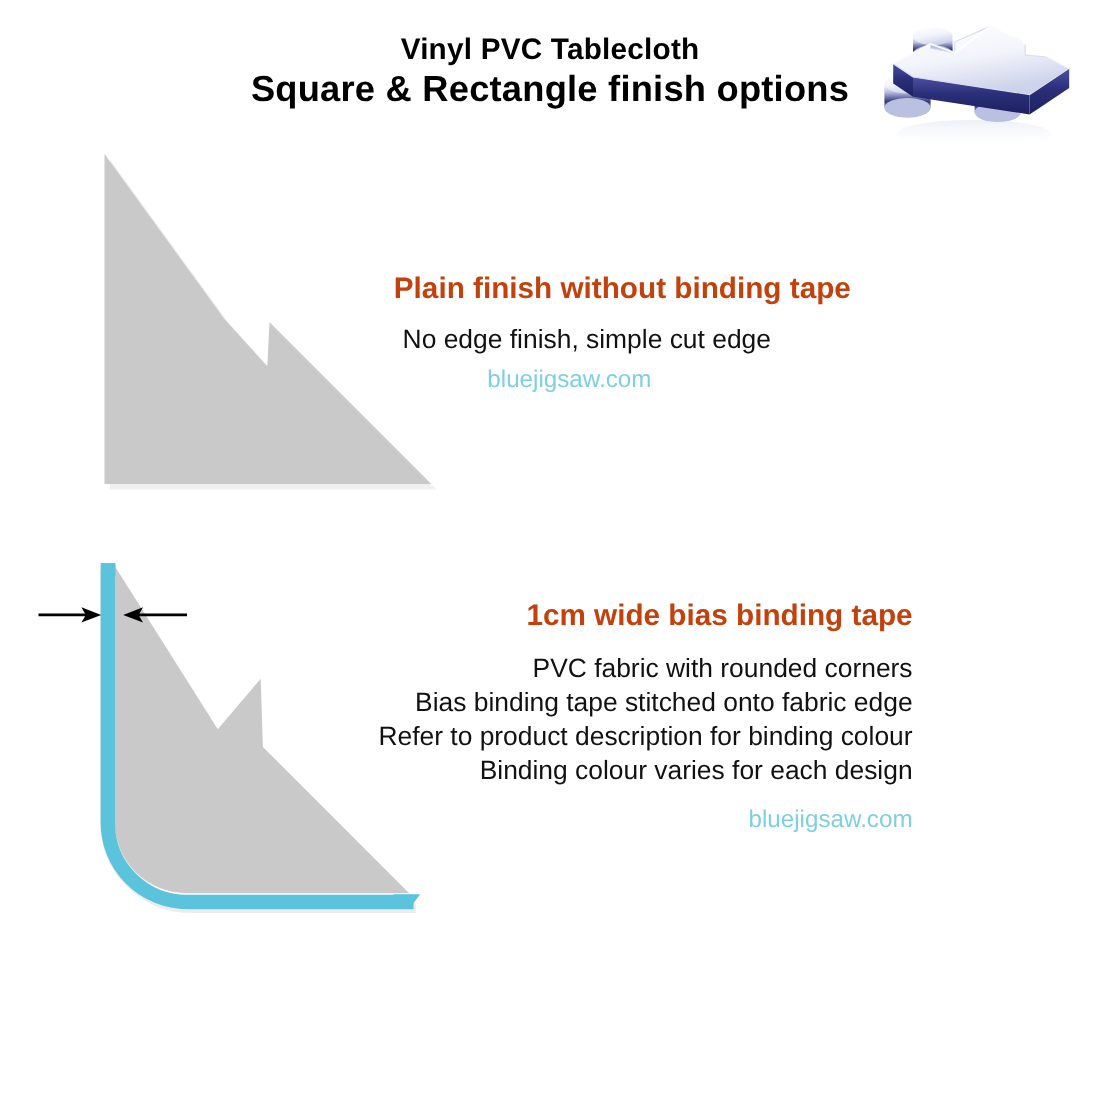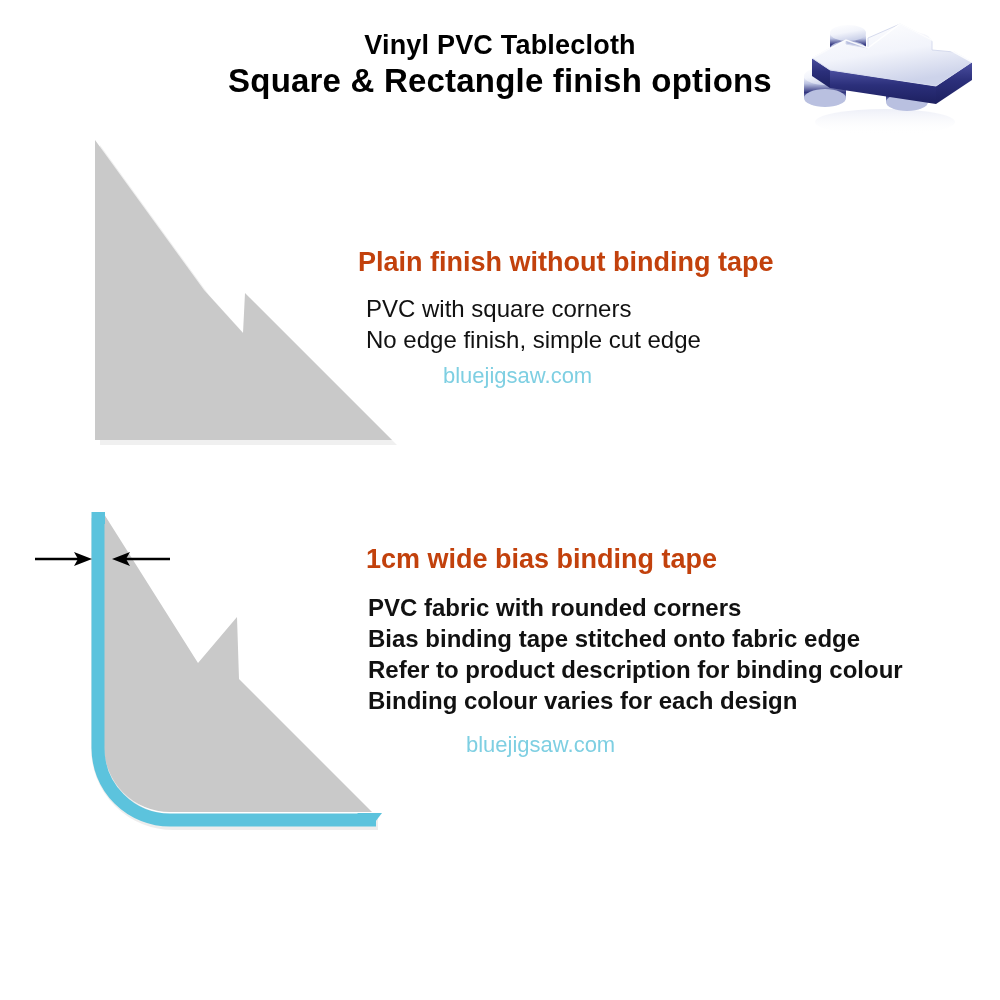--- a/index.html
+++ b/index.html
@@ -56,22 +56,22 @@
     font-size:22px;
     color:#7ecfe2;
     line-height:30px;
     white-space:nowrap;
   }
 
   #section-plain{left:358px;top:245px;}
   #section-plain .sec-lines{margin-left:8px;}
   #section-plain .brand{margin-top:6px;margin-left:85px;}
 
-  #section-bias{left:366px;top:542px;}
-  #section-bias .sec-lines{margin-top:16px;margin-left:2px;font-weight:bold;}
+  #section-bias{left:326px;top:542px;text-align:right;}
+  #section-bias .sec-lines{margin-top:16px;margin-left:18px;}
   #section-bias .brand{margin-top:14px;margin-left:100px;}
 </style>
 </head>
 <body>
 
 <div id="stage">
 
   <div class="title-block">
     <div class="title-line l1">Vinyl PVC Tablecloth</div>
     <div class="title-line l2">Square &amp; Rectangle finish options</div>
@@ -178,21 +178,20 @@
 
         <line x1="170" y1="559" x2="121" y2="559" stroke="#000000" stroke-width="2.4"></line>
         <polygon points="112,559 130,552 126,559 130,566" fill="#000000"></polygon>
       </g>
     </g>
   </svg>
 
   <div class="section" id="section-plain">
     <div class="sec-heading">Plain finish without binding tape</div>
     <div class="sec-lines">
-      <div class="sec-line">PVC with square corners</div>
       <div class="sec-line">No edge finish, simple cut edge</div>
     </div>
     <div class="brand">bluejigsaw.com</div>
   </div>
 
   <div class="section" id="section-bias">
     <div class="sec-heading">1cm wide bias binding tape</div>
     <div class="sec-lines">
       <div class="sec-line">PVC fabric with rounded corners</div>
       <div class="sec-line">Bias binding tape stitched onto fabric edge</div>

